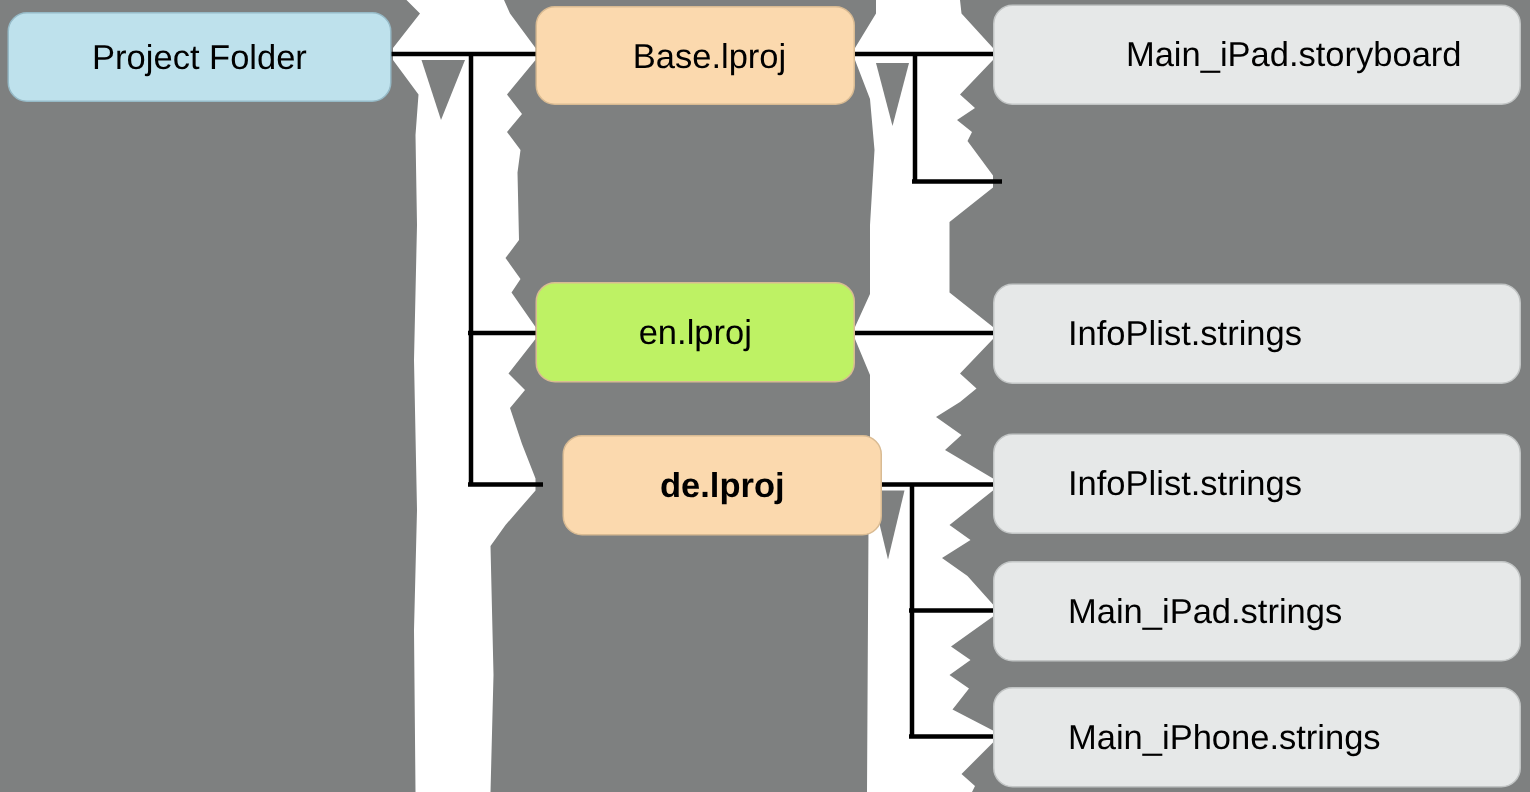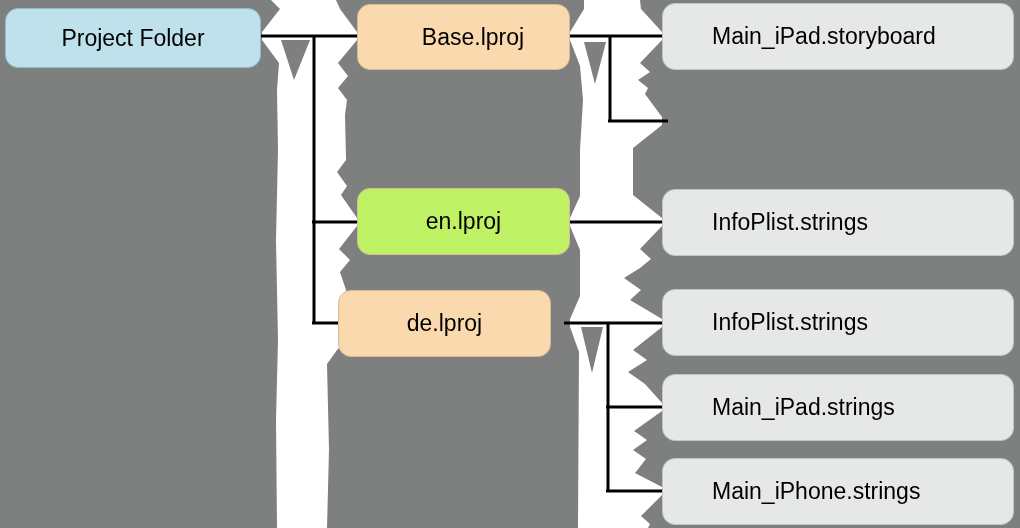--- a/index.html
+++ b/index.html
@@ -19,21 +19,21 @@
     font-size:23px;
     color:#000;
     white-space:nowrap;
     z-index:2;
   }
   .node.file{justify-content:flex-start;padding-left:49px;}
   
   .n-project{left:5px;  top:8px;  width:256px;height:60px;}
   .n-base   {left:357px;top:4px;  width:213px;height:66px;}
   .n-en     {left:357px;top:188px;width:213px;height:67px;}
-  .n-de     {left:338px;top:290px;width:213px;height:67px;}
+  .n-de     {left:375px;top:290px;width:213px;height:67px;font-weight:bold;}
   .file     {left:662px;width:352px;height:67px;}
   .f-1{top:3px;}  .f-2{top:87px;}  .f-3{top:189px;}
   .f-4{top:289px;}.f-5{top:374px;}.f-6{top:458px;}
 </style>
 </head>
 <body>
 
 <div class="canvas" style="background-color: rgb(126, 128, 128);">
 
   <svg class="layer" width="1020" height="528" viewBox="0 0 1020 528" aria-hidden="true">
@@ -61,21 +61,21 @@
   </div>
 
   <div class="node n-en" style="background-color: #bef264; border-color: rgb(217, 187, 147);">
     <span>en.lproj</span>
   </div>
 
   <div class="node n-de" style="background-color: rgb(251, 217, 174); border-color: rgb(217, 187, 147);">
     <span>de.lproj</span>
   </div>
 
-  <div class="node file f-1" style="background-color: rgb(230, 232, 232); border-color: rgb(194, 197, 197);">
+  <div class="node file f-1" style="background-color: rgb(230, 232, 232); border-color: rgb(194, 197, 197); justify-content: center;">
     <span>Main_iPad.storyboard</span>
   </div>
 
 
   <div class="node file f-3" style="background-color: rgb(230, 232, 232); border-color: rgb(194, 197, 197);">
     <span>InfoPlist.strings</span>
   </div>
 
   <div class="node file f-4" style="background-color: rgb(230, 232, 232); border-color: rgb(194, 197, 197);">
     <span>InfoPlist.strings</span>

